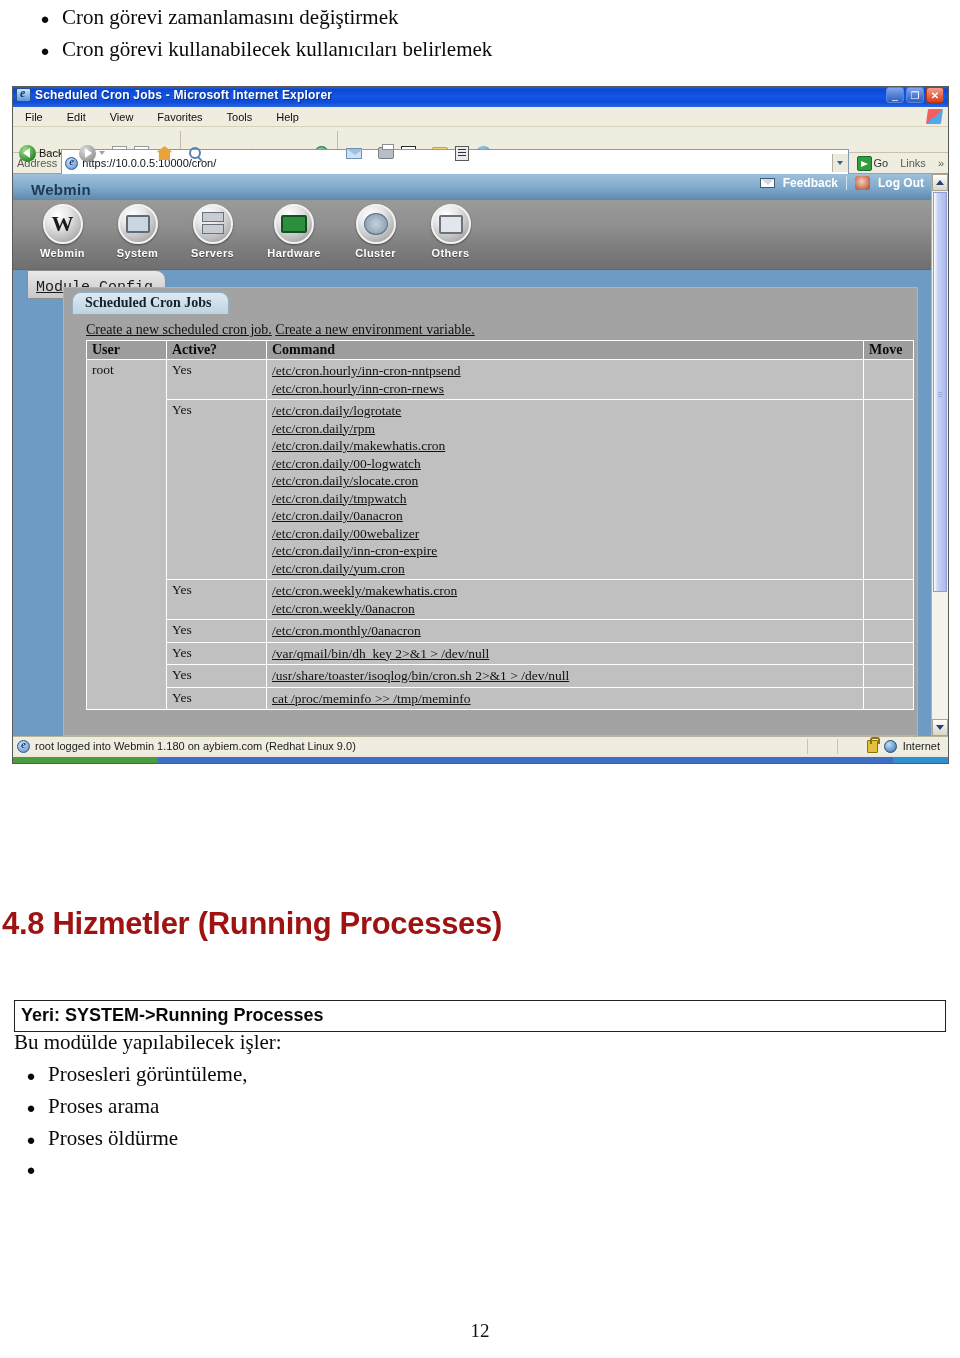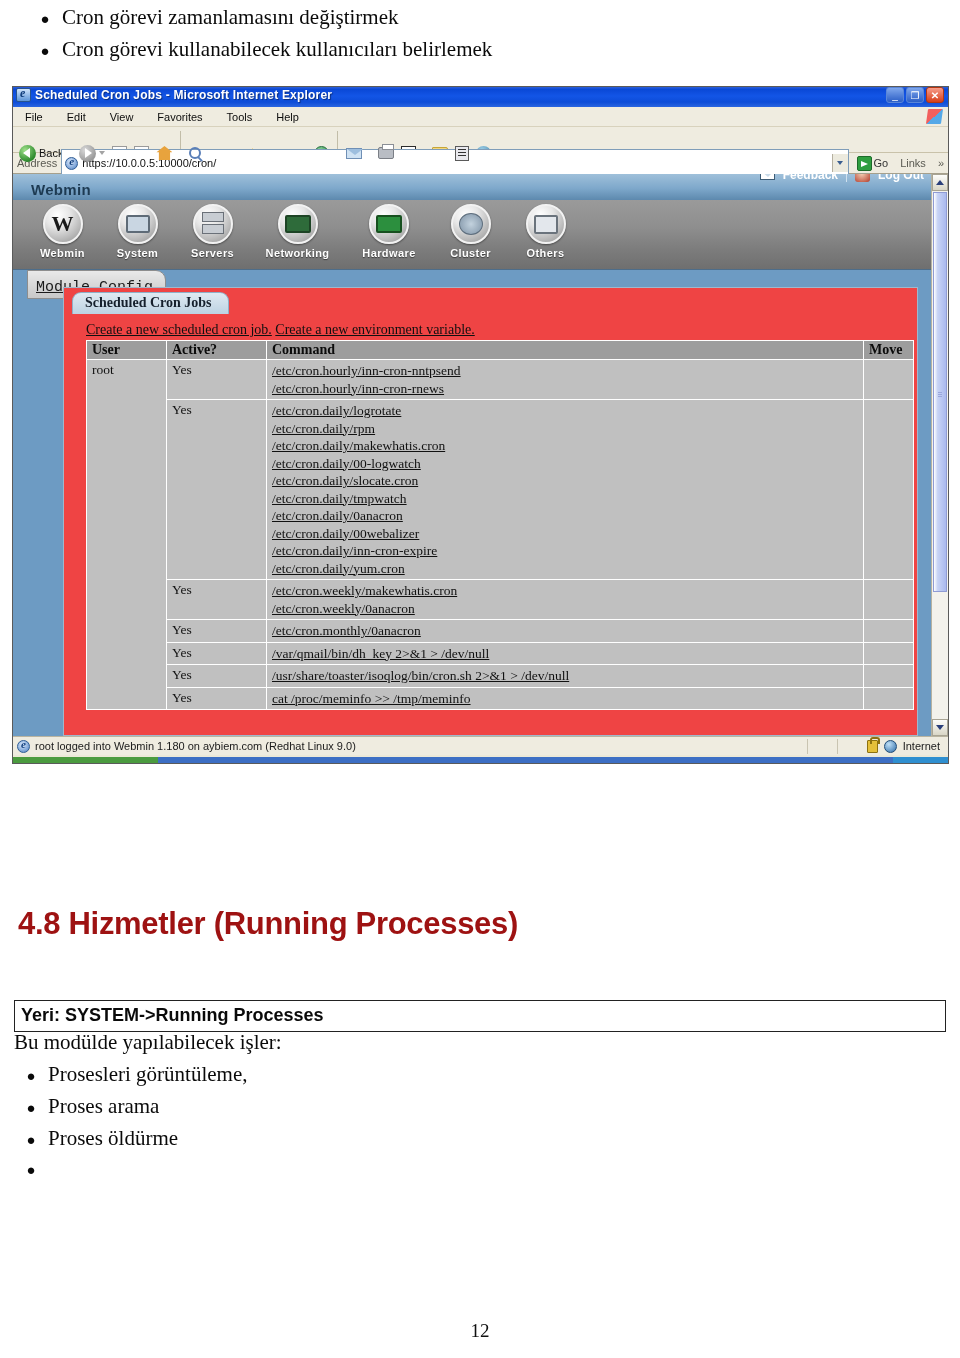--- a/index.html
+++ b/index.html
@@ -156,21 +156,21 @@
     background: linear-gradient(to bottom,#9fc0da 0%,#7ea8cb 55%,#5d89ae 100%);
     display:flex; align-items:flex-end;
     position: relative;
   }
   .wm-title {
     font-family:"Liberation Sans",sans-serif; font-weight:bold;
     font-size:15px; color:#1d3a52; padding:0 0 2px 18px;
     letter-spacing:.3px;
   }
   .wm-right {
-    position:absolute; right: 24px; bottom: 18px;
+    position:absolute; right: 24px; bottom: 10px;
     display:flex; align-items:center; gap:8px;
     font-family:"Liberation Sans",sans-serif; font-weight:bold;
     font-size:12px; color:#ffffff;
   }
   .wm-right .sep { width:1px; height:14px; background:#cfe1ef; }
   .fb-ico { width:15px;height:10px;background:#fff;border:1px solid #3d5c75;position:relative;}
   .fb-ico::after{content:"";position:absolute;left:0;top:0;width:0;height:0;border-left:7px solid transparent;border-right:6px solid transparent;border-top:6px solid #c9dbe9;}
   .lo-ico { width:15px;height:14px;background:radial-gradient(circle at 45% 40%,#f3d0b5,#b33a2a);border-radius:3px;}
 
   .wm-nav {
@@ -207,21 +207,21 @@
     background: linear-gradient(to bottom,#e9e9e9,#c8c8c8);
     border: 1px solid #8d8d8d;
     border-radius: 0 10px 0 0;
     padding: 8px 12px 2px 8px;
     font-family:Liberation Mono, monospace; font-size:15px; color:#1a1a1a;
   }
   .module-config span { text-decoration: underline; }
 
   .wm-content {
     position:absolute; left:50px; top:113px; right:30px; bottom:0;
-    background:#ef4444;
+    background:#a3a3a3;
     border: 1px solid #9fb8cc;
   }
   .wm-tab {
     display:inline-block;
     background: linear-gradient(to bottom,#dfeaf2,#bdd3e2);
     border:1px solid #8fb0c8; border-bottom:none;
     border-radius: 9px 9px 0 0;
     padding: 2px 16px 3px 12px;
     margin: 4px 0 0 8px;
     font-family:"Liberation Serif",serif; font-weight:bold; font-size:14px; color:#15202c;
@@ -452,26 +452,20 @@
         <div class="nav-label">System</div>
       </div>
       <div class="nav-item">
         <div class="nav-ico">
             <span class="ic-servers">
               <i></i>
               <i></i>
             </span>
           </div>
         <div class="nav-label">Servers</div>
-      </div>
-      <div class="nav-item" style="width:95px">
-        <div class="nav-ico">
-            <span class="ic-net"></span>
-          </div>
-        <div class="nav-label">Networking</div>
       </div>
       <div class="nav-item" style="width:88px">
         <div class="nav-ico">
             <span class="ic-hw"></span>
           </div>
         <div class="nav-label">Hardware</div>
       </div>
       <div class="nav-item">
         <div class="nav-ico">
             <span class="ic-cluster"></span>
@@ -598,21 +592,21 @@
       <span class="sb-cell"></span>
       <span class="lock"></span>
       <span class="inet-globe"></span>
       <span>Internet</span>
     </span>
   </div>
 
   <div class="win-bottom-bar"></div>
 </div>
 
-<div style="position:absolute; left:18px; top:906px; width:932px;">
+<div style="position:absolute; left:2px; top:906px; width:932px;">
   <div class="sec-heading">4.8 Hizmetler (Running Processes)</div>
 </div>
 
 <div style="position:absolute; left:14px; top:1000px; width:932px;">
   <div class="yeri-box">Yeri: SYSTEM-&gt;Running Processes</div>
 </div>
 
 <div style="position:absolute; left:14px; top:1030px; width:932px;">
   <div class="body-line">Bu modülde yapılabilecek işler:</div>
 

